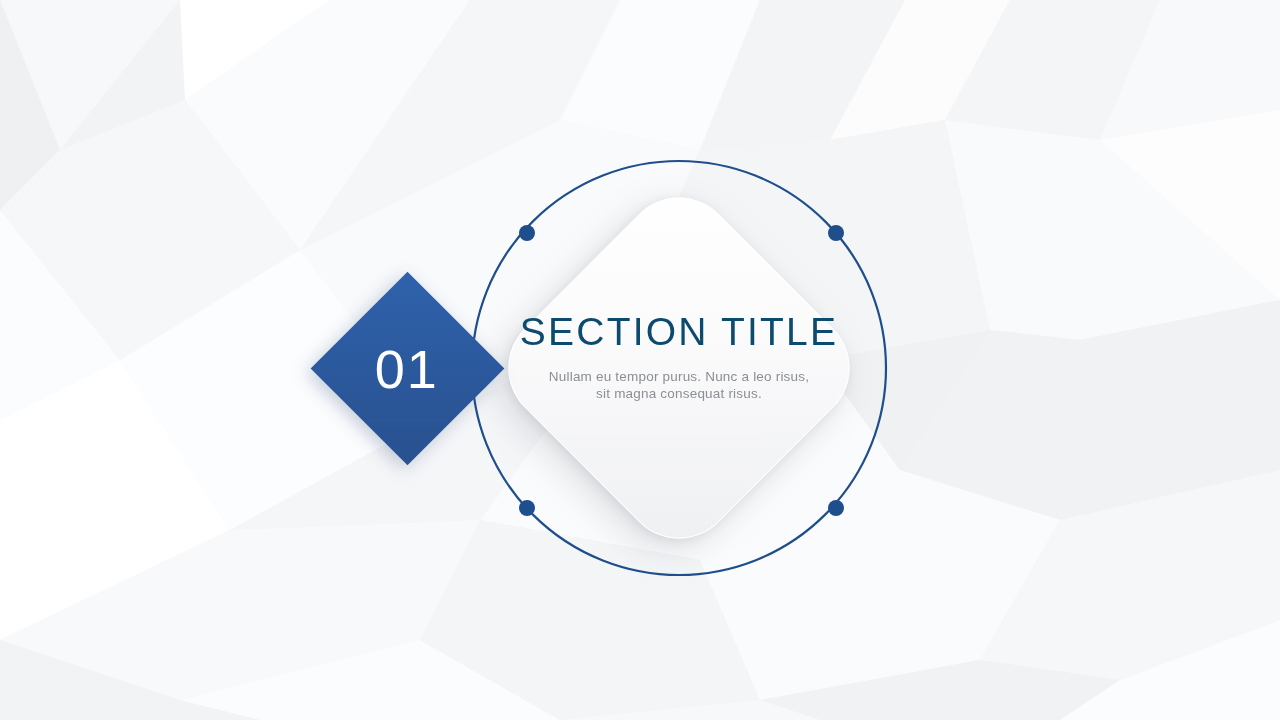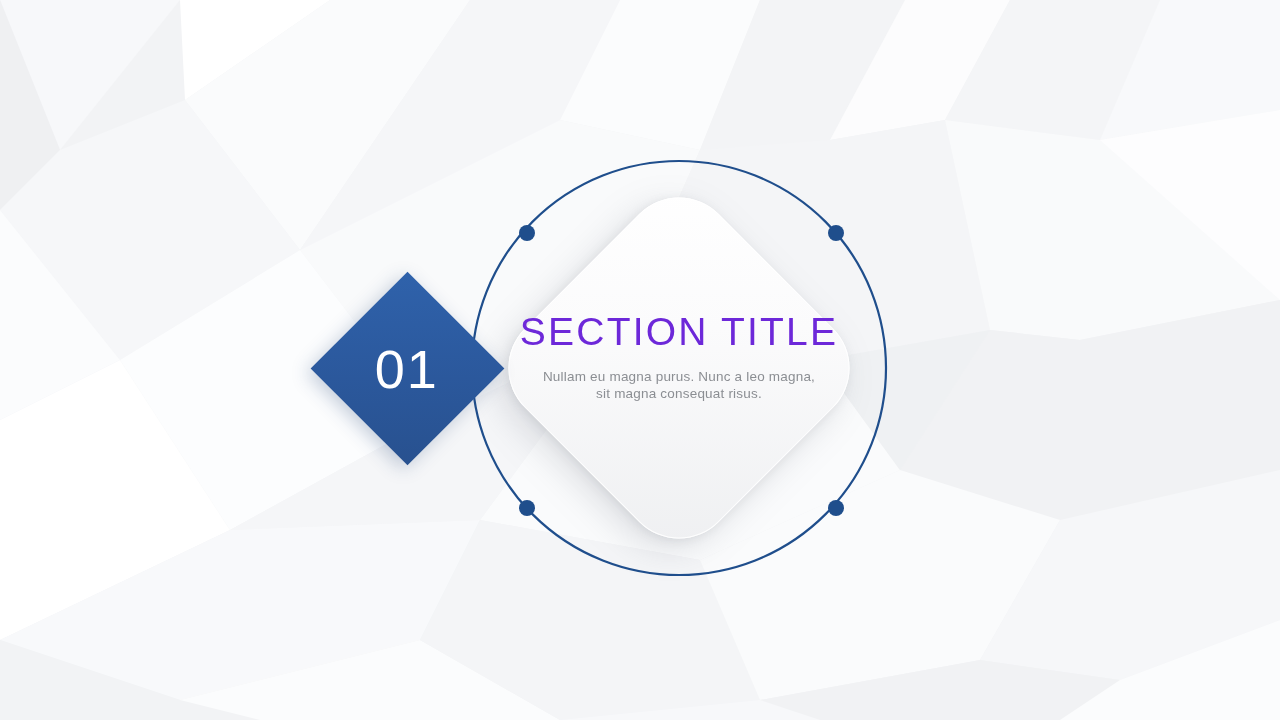--- a/index.html
+++ b/index.html
@@ -92,21 +92,21 @@
     left: 479px;
     top: 310px;
     width: 400px;
     text-align: center;
   }
   #section-title {
     margin: 0;
     font-size: 39px;
     font-weight: 400;
     letter-spacing: 2.2px;
-    color: #6d28d9;
+    color: #0c4a6e;
     line-height: 1.12;
     white-space: nowrap;
     font-family: "Liberation Sans", sans-serif;
   }
   #section-subtitle {
     margin: 14px 0 0 0;
     font-size: 13.5px;
     font-weight: 400;
     color: #8b8e93;
     line-height: 1.32;
@@ -168,19 +168,19 @@
       <circle cx="836" cy="508" r="8" fill="#1f4e8c"></circle>
     </svg>
 
     <div id="number-badge">
       <span id="number-badge-label">01</span>
     </div>
 
     <div id="text-block">
       <h1 id="section-title">SECTION TITLE</h1>
       <p id="section-subtitle">
-        <span>Nullam eu magna purus. Nunc a leo magna,</span><br>
+        <span>Nullam eu tempor purus. Nunc a leo risus,</span><br>
         <span>sit magna consequat risus.</span>
       </p>
     </div>
 
   </div>
 </div>
 
 </body></html>

